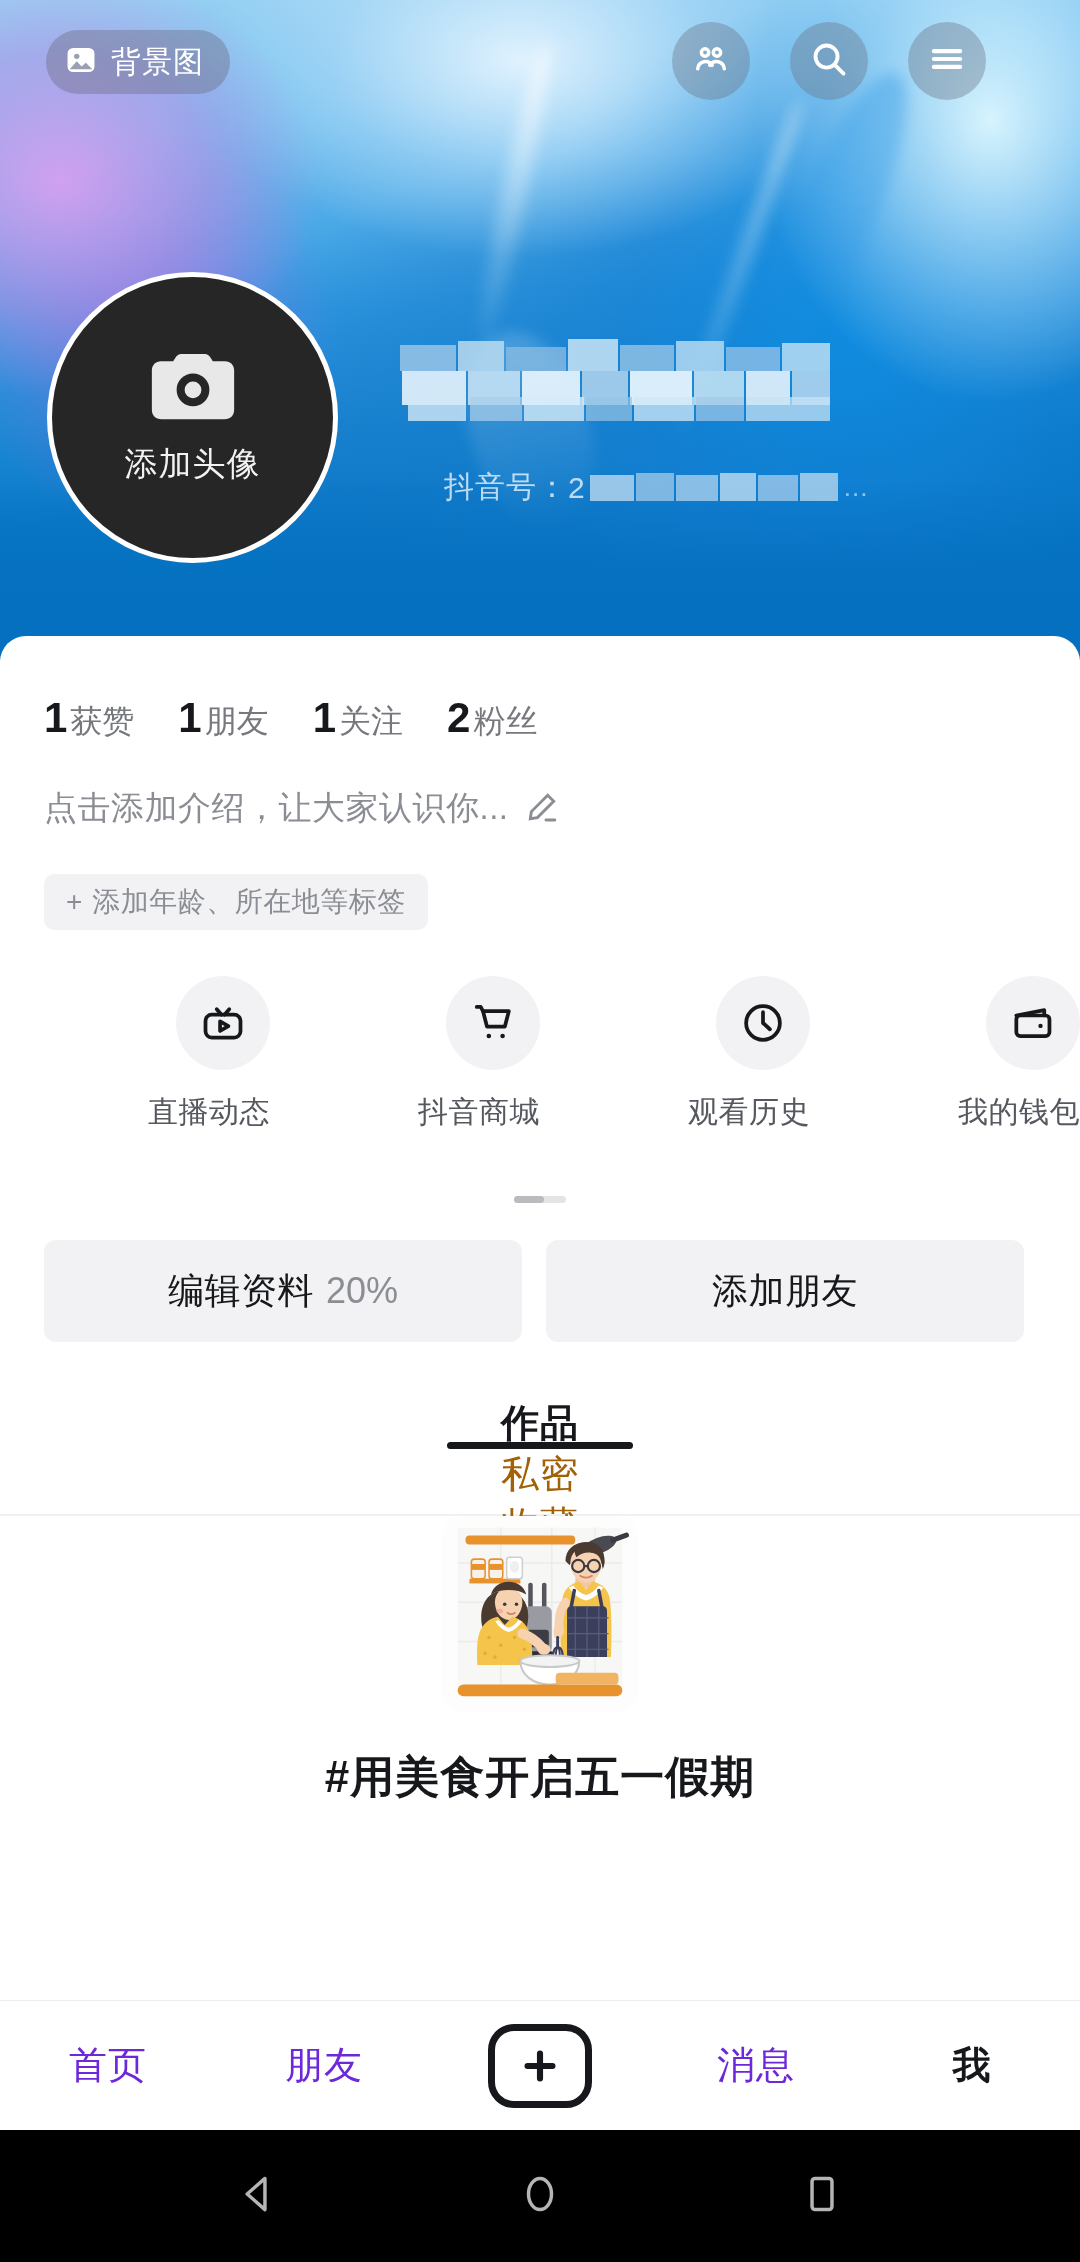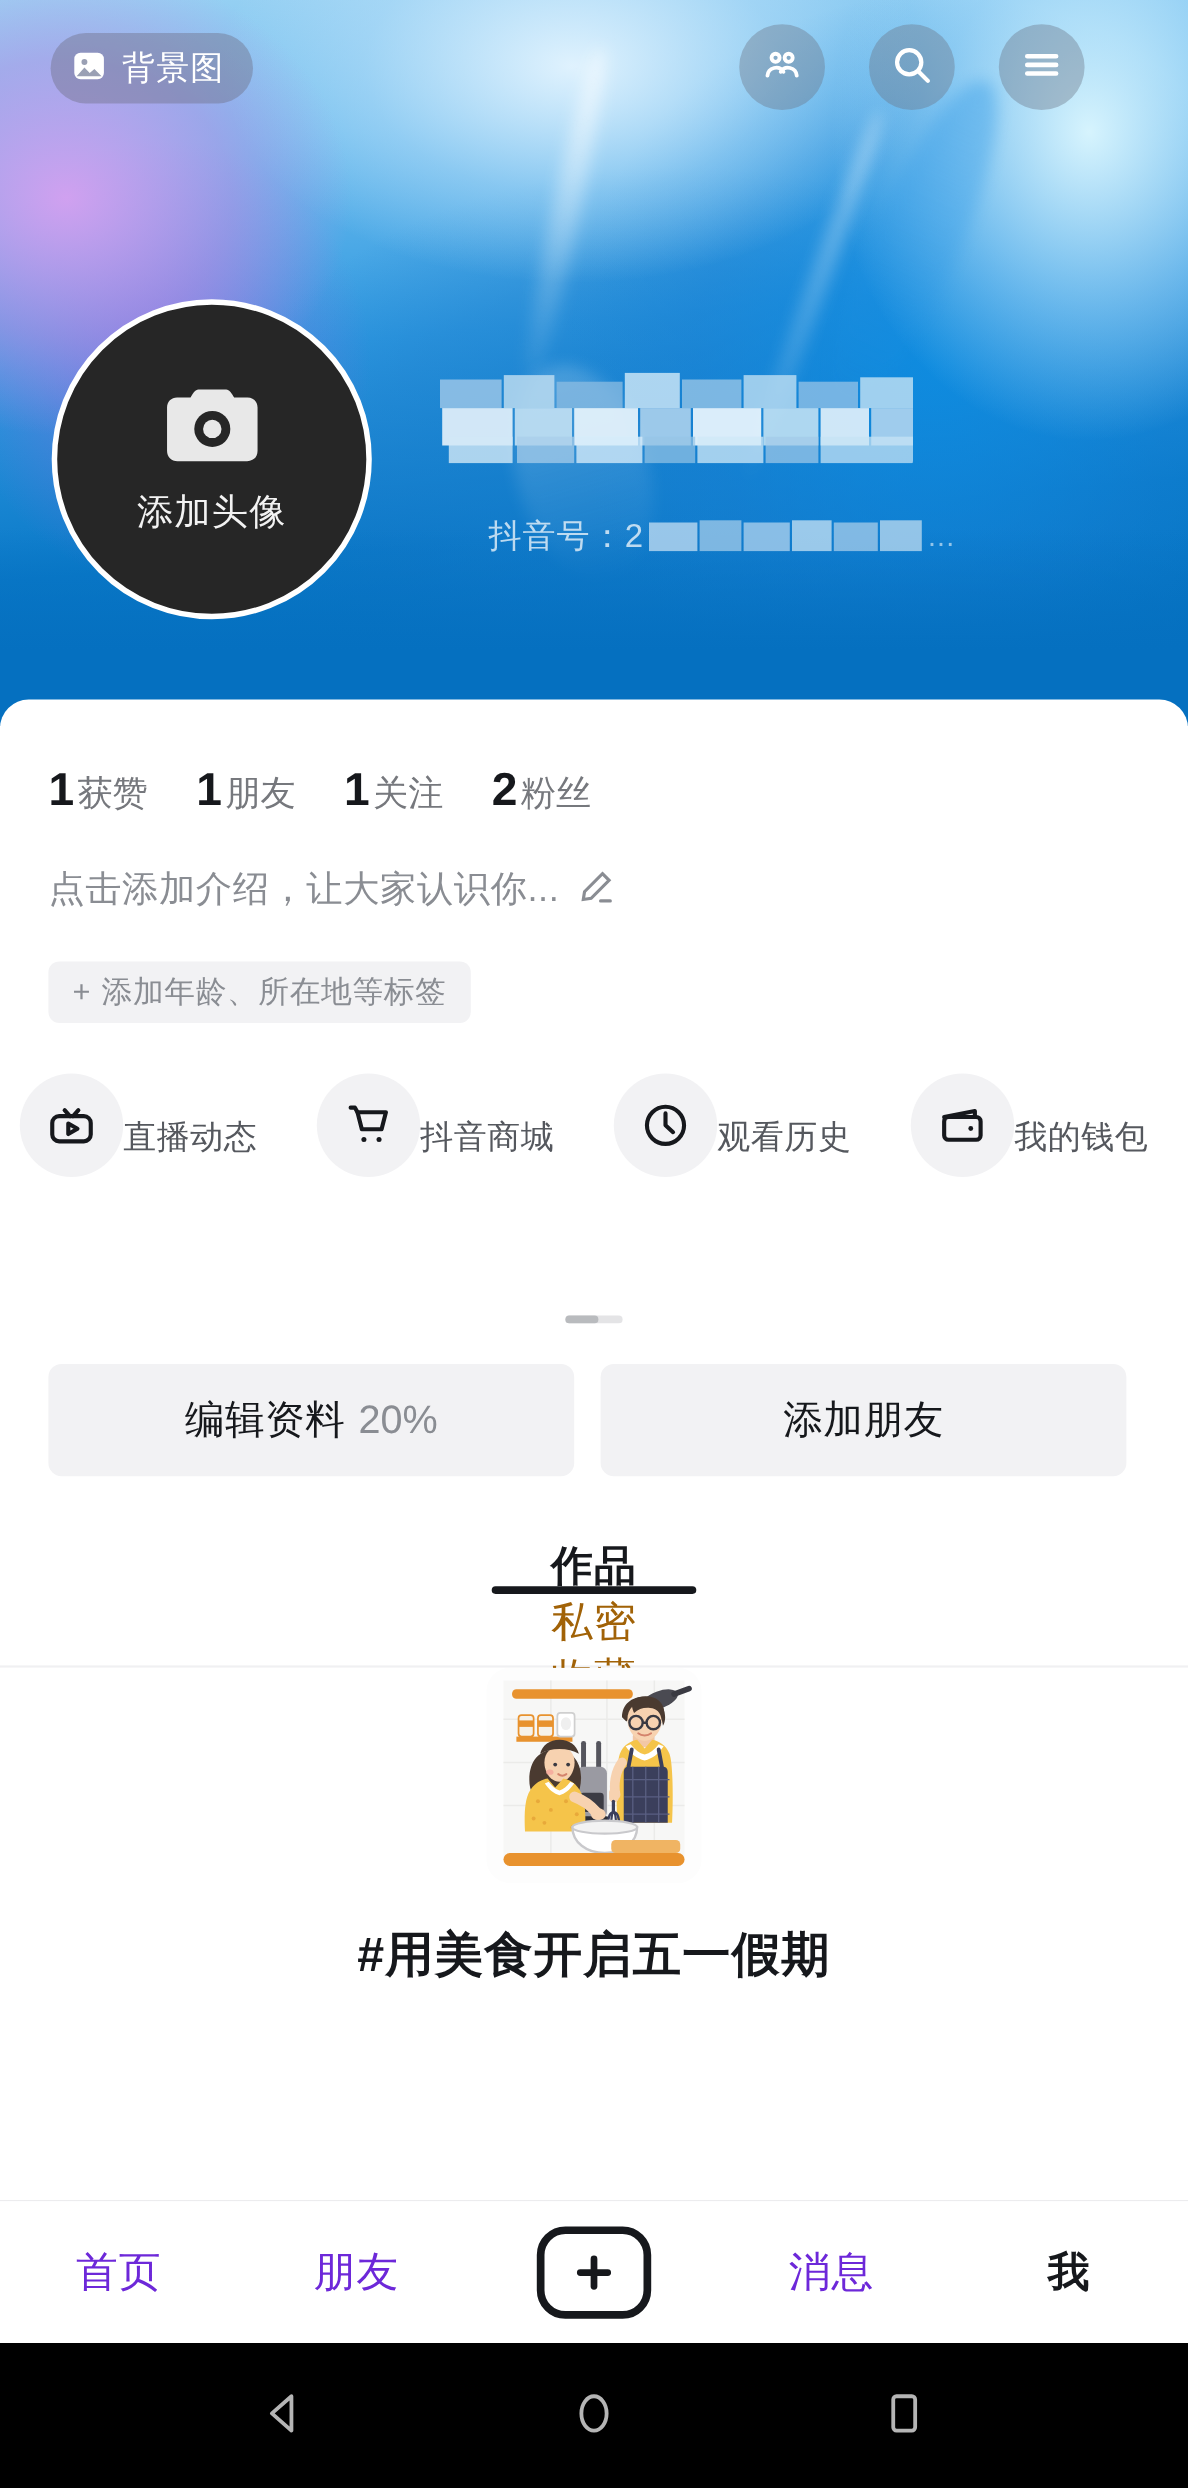--- a/index.html
+++ b/index.html
@@ -103,21 +103,21 @@
   .tag-btn {
     position:absolute; left:44px; top:238px; height:56px; padding:0 22px;
     display:inline-flex; align-items:center; gap:10px;
     background:#f2f2f4; border-radius:10px;
   }
   .tag-btn .plus { font-size:28px; color:#8a8d93; line-height:1; }
   .tag-btn .t { font-size:28px; color:#8a8d93; letter-spacing:0.5px; }
 
   
   .shortcuts { position:absolute; left:0; top:340px; width:1080px; display:flex; }
-  .sc { flex:1; display:flex; flex-direction:row; align-items:center;margin-left:18px; }
+  .sc { flex:1; display:flex; flex-direction:column; align-items:flex-end; }
   .sc-ico {
     width:94px; height:94px; border-radius:50%; background:#f2f2f4;
     display:flex; align-items:center; justify-content:center;
   }
   .sc-lbl { margin-top:22px; font-size:30px; color:#55585e; letter-spacing:0.5px; }
   .sc-scroll {
     position:absolute; left:50%; top:560px; transform:translateX(-50%);
     width:52px; height:7px; border-radius:4px; background:#e4e4e6;
   }
   .sc-scroll::before {

